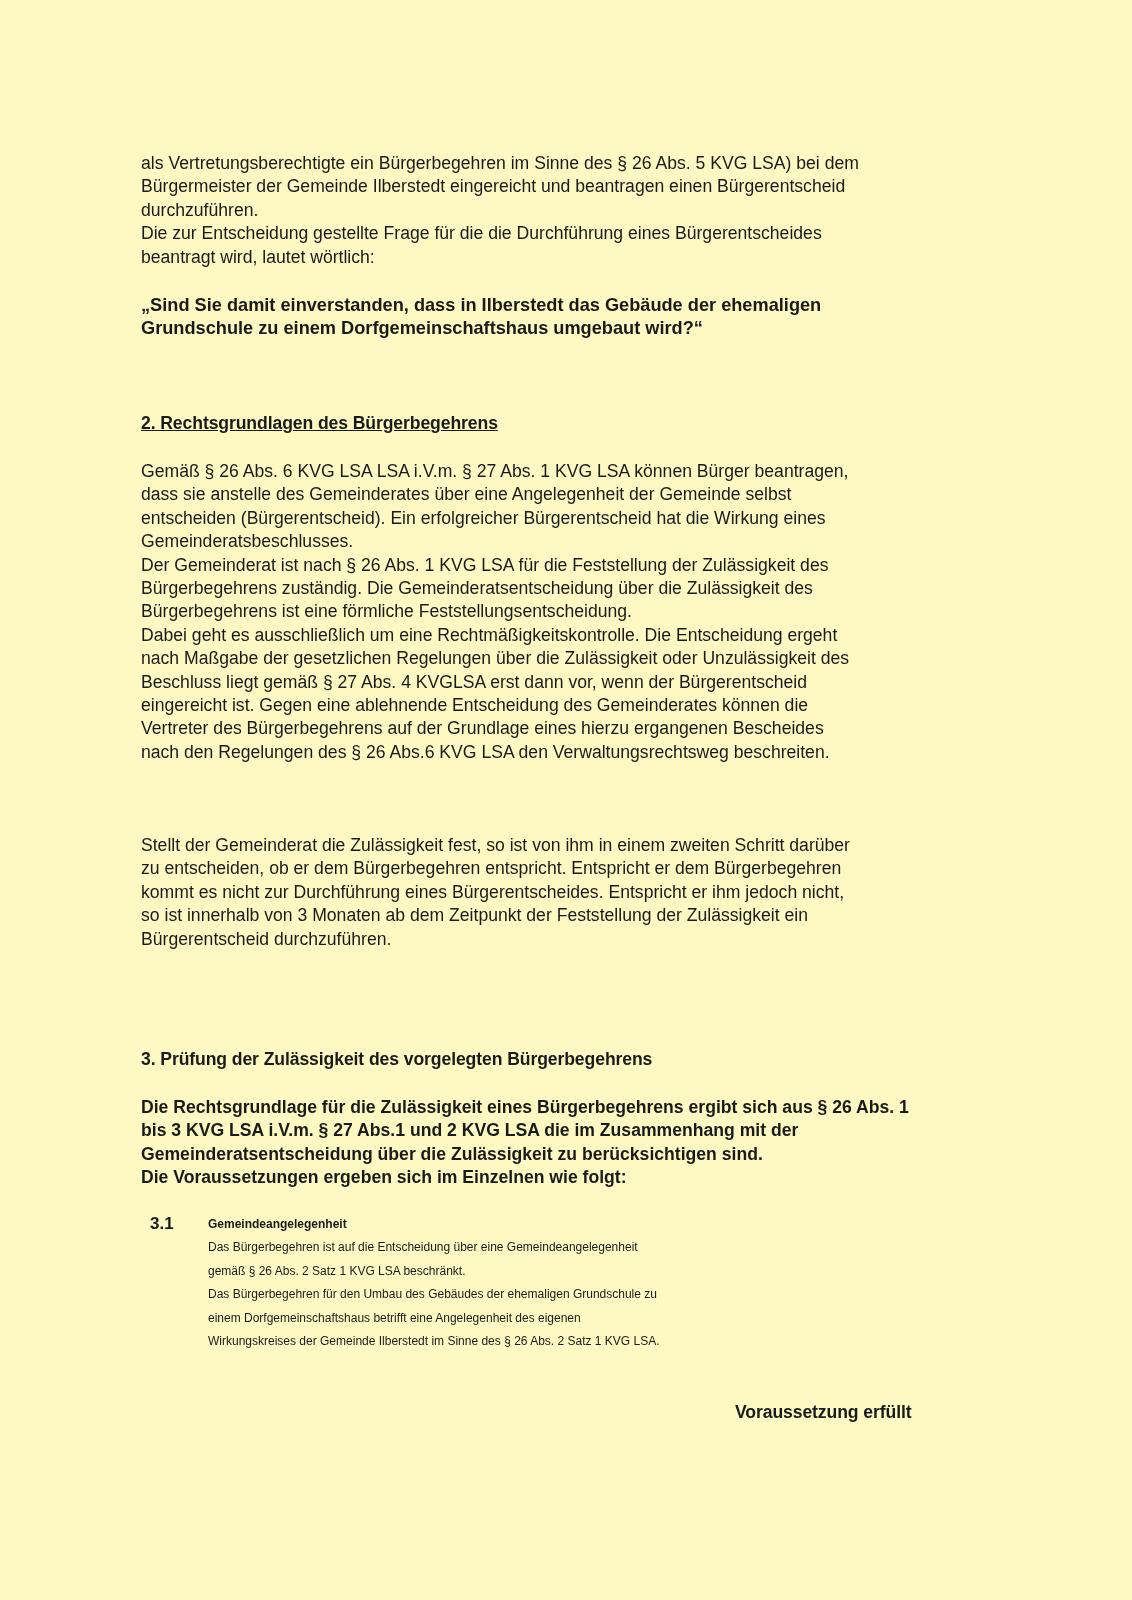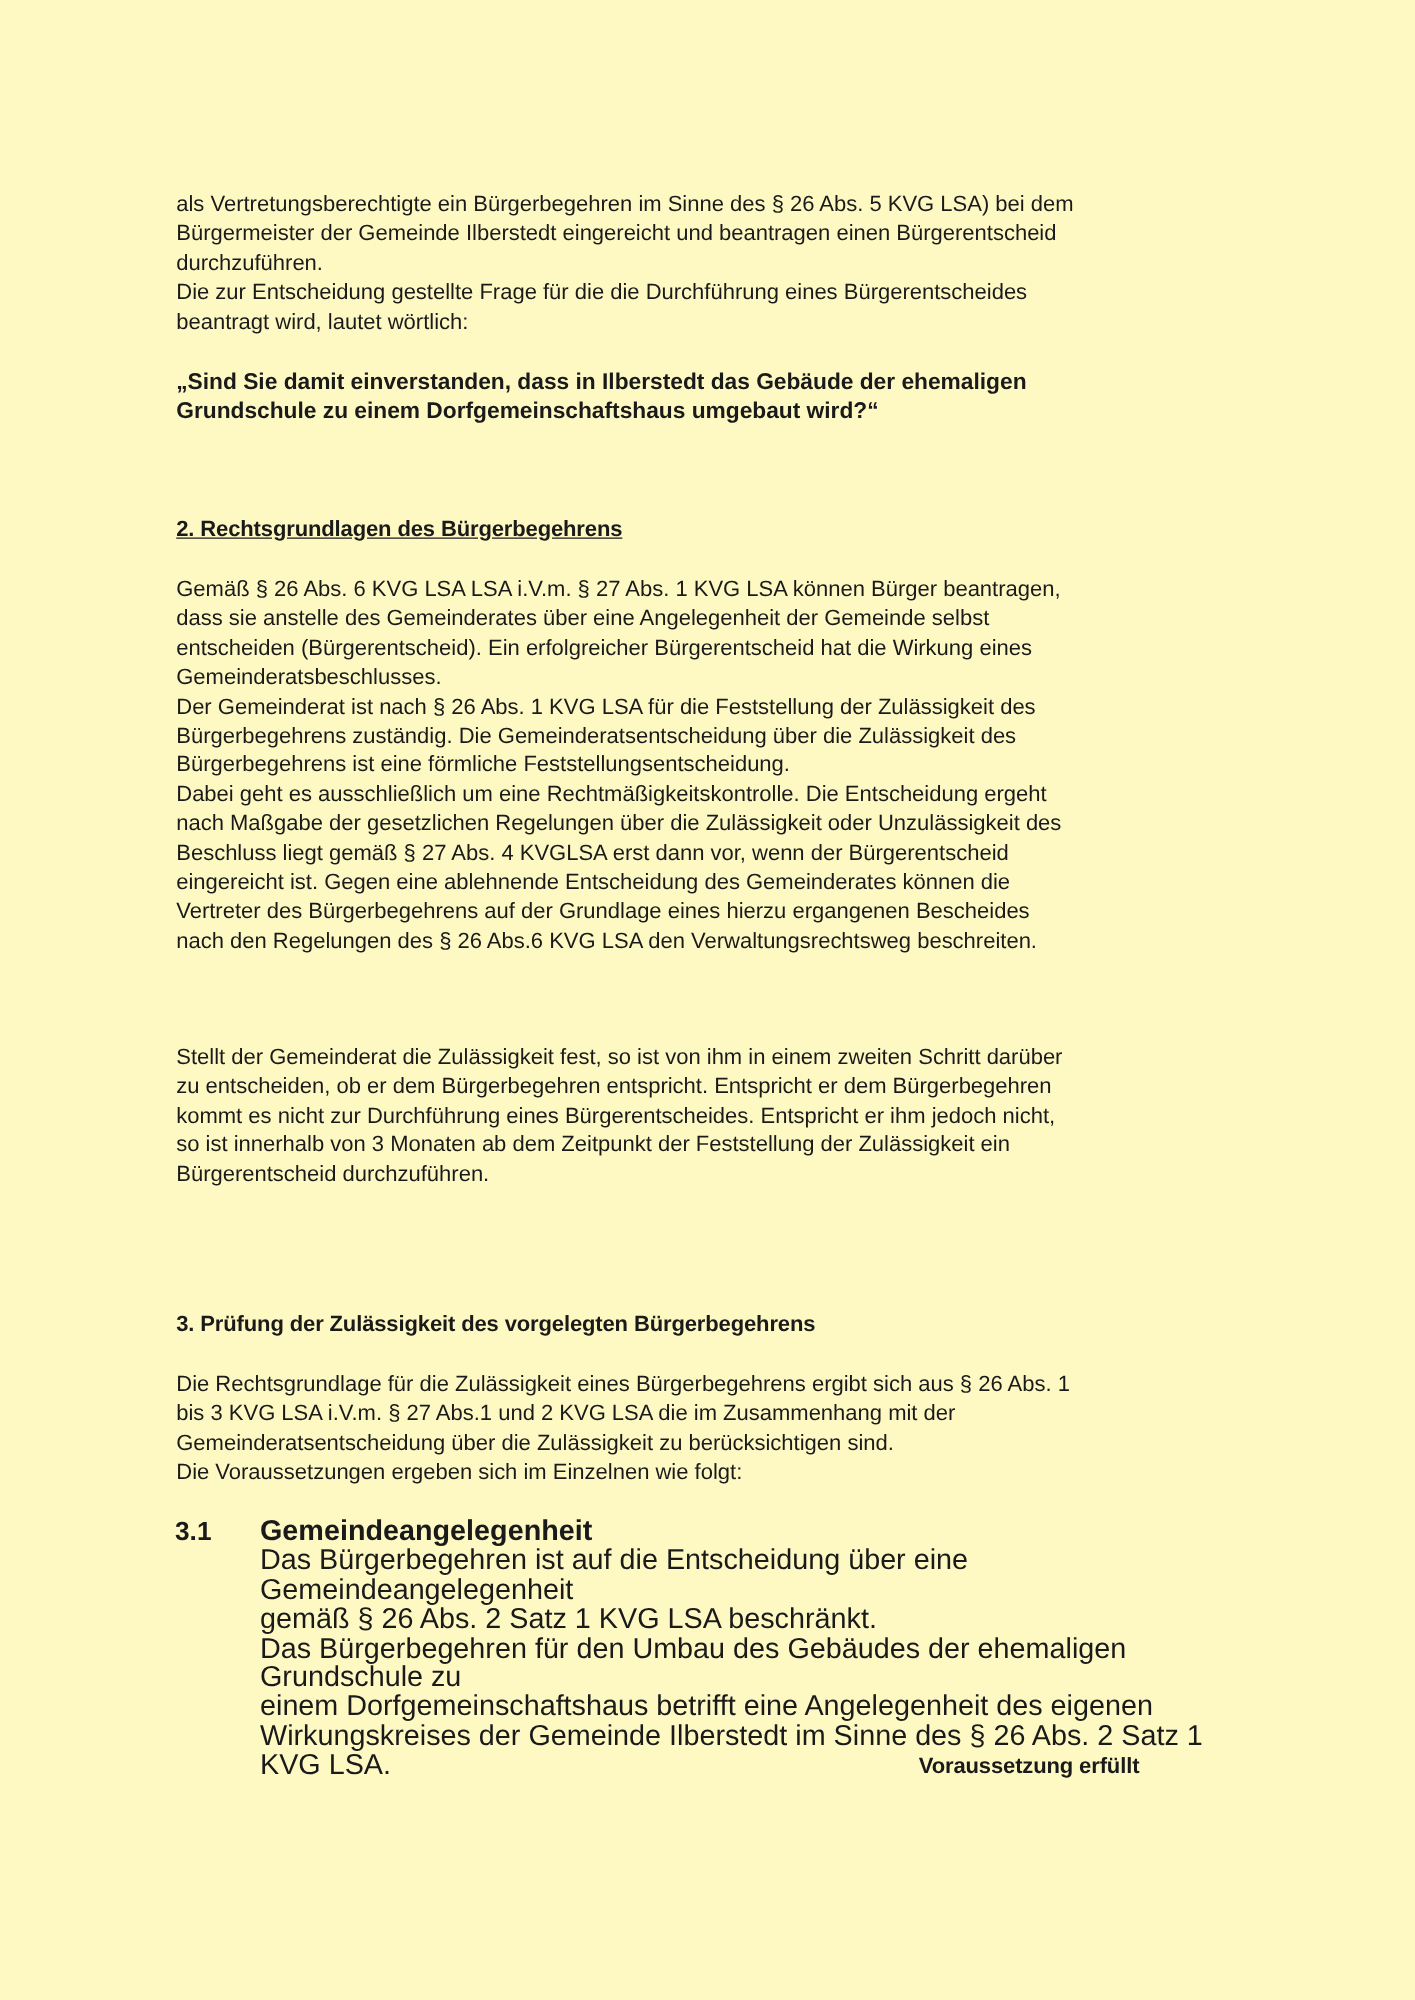--- a/index.html
+++ b/index.html
@@ -3,23 +3,23 @@
   <meta charset="utf-8">
   <style>
     html, body { margin: 0; padding: 0; background: #ffffff; }
     body { width: 1132px; height: 1600px; position: relative; overflow: hidden;
            font-family: "Liberation Sans", sans-serif; color: #1a1a1a; }
     .page { position: absolute; left: 0; top: 0; width: 1132px; height: 1600px; background: #fef9c3; }
     .line { position: absolute; left: 141px; font-size: 17.6px; line-height: 23.5px; white-space: nowrap; letter-spacing: -0.1px; }
     .bold { font-weight: bold; }
     .block { position: absolute; left: 141px; width: 860px; font-size: 17.6px; line-height: 23.4px; }
     .block p { margin: 0; }
-    .indent { position: absolute; left: 208px; width: 800px; font-size: 23px; line-height: 23.4px; }
+    .indent { position: absolute; left: 208px; width: 800px; font-size: 12px; line-height: 23.4px; }
     .indent p { margin: 0; }
-    .num { position: absolute; left: 140px; font-size: 21px; font-weight: bold; }
+    .num { position: absolute; left: 150px; font-size: 17px; font-weight: bold; }
   </style>
 </head>
 <body>
 
 <div class="page">
 
   <div class="block" style="top:152px;">
     <p>als Vertretungsberechtigte ein Bürgerbegehren im Sinne des § 26 Abs. 5 KVG LSA) bei dem</p>
     <p>Bürgermeister der Gemeinde Ilberstedt eingereicht und beantragen einen Bürgerentscheid</p>
     <p>durchzuführen.</p>
@@ -53,21 +53,21 @@
   <div class="block" style="top:834px;">
     <p>Stellt der Gemeinderat die Zulässigkeit fest, so ist von ihm in einem zweiten Schritt darüber</p>
     <p>zu entscheiden, ob er dem Bürgerbegehren entspricht. Entspricht er dem Bürgerbegehren</p>
     <p>kommt es nicht zur Durchführung eines Bürgerentscheides. Entspricht er ihm jedoch nicht,</p>
     <p>so ist innerhalb von 3 Monaten ab dem Zeitpunkt der Feststellung der Zulässigkeit ein</p>
     <p>Bürgerentscheid durchzuführen.</p>
   </div>
 
   <div class="line bold" style="top:1048px;">3. Prüfung der Zulässigkeit des vorgelegten Bürgerbegehrens</div>
 
-  <div class="block" style="top:1096px;">
+  <div class="block" style="top:1096px;font-weight:bold;">
     <p>Die Rechtsgrundlage für die Zulässigkeit eines Bürgerbegehrens ergibt sich aus § 26 Abs. 1</p>
     <p>bis 3 KVG LSA i.V.m. § 27 Abs.1 und 2 KVG LSA die im Zusammenhang mit der</p>
     <p>Gemeinderatsentscheidung über die Zulässigkeit zu berücksichtigen sind.</p>
     <p>Die Voraussetzungen ergeben sich im Einzelnen wie folgt:</p>
   </div>
 
   <div class="num" style="top:1214px;">3.1</div>
   <div class="indent" style="top:1213px;">
     <p class="bold">Gemeindeangelegenheit</p>
     <p>Das Bürgerbegehren ist auf die Entscheidung über eine Gemeindeangelegenheit</p>

